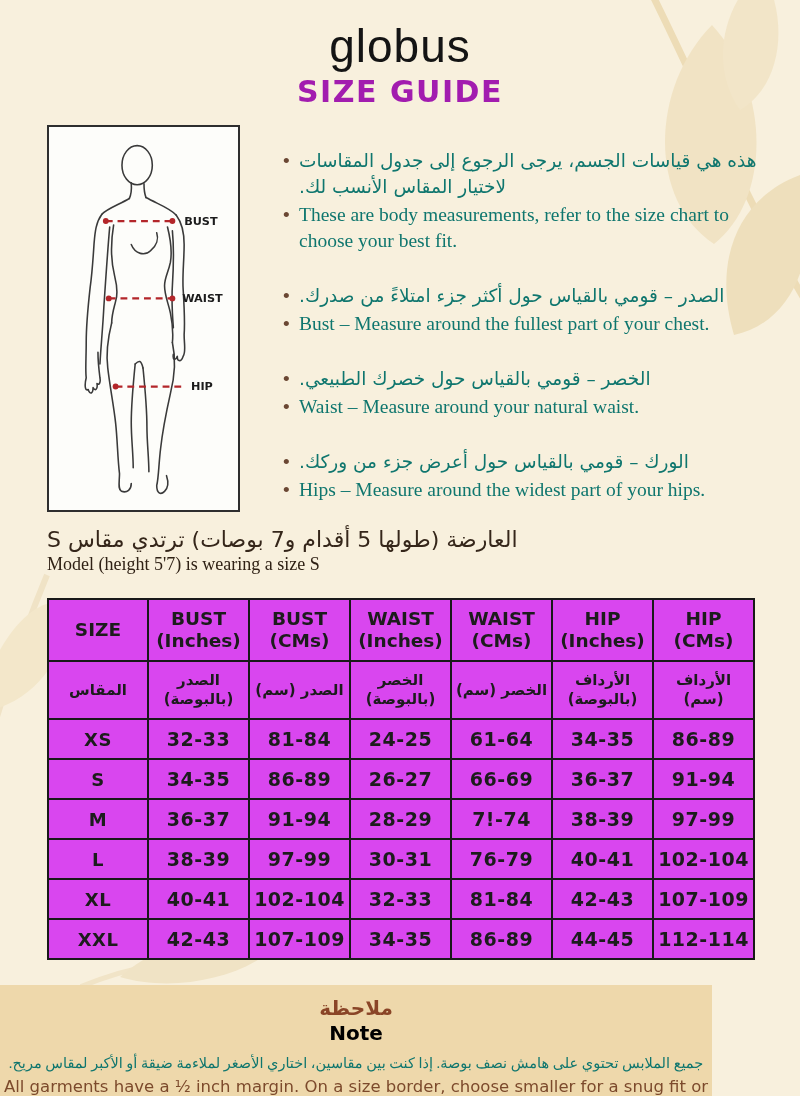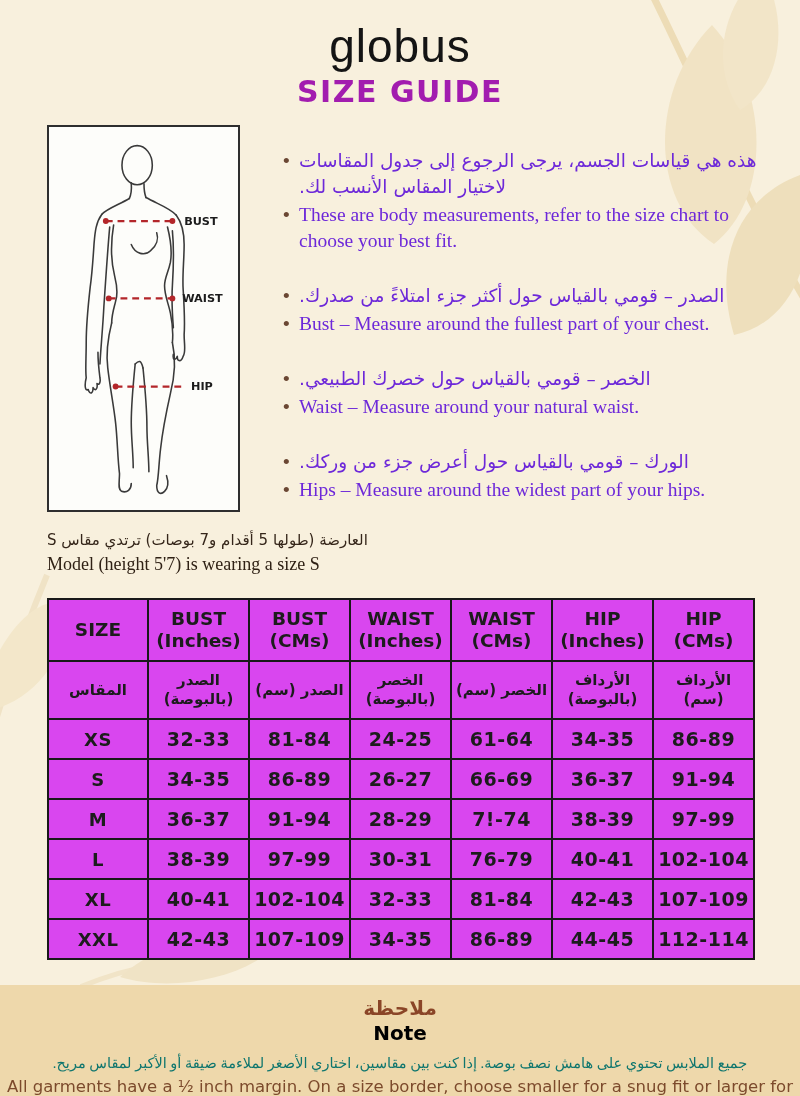--- a/index.html
+++ b/index.html
@@ -39,30 +39,30 @@
   .measure-label{font-family:"DejaVu Sans",sans-serif;font-size:11.5px;font-weight:700;fill:#1c1c1c;}
 
   
   .bullets{position:absolute;left:283px;top:148px;width:476px;}
   .bullet-group{margin-bottom:29px;}
   .bullet-item{display:flex;align-items:flex-start;margin-bottom:2px;}
   .dot{
     flex:0 0 16px;color:#6b4733;font-size:19px;line-height:26px;
   }
   .bullet-text{
-    flex:1;color:#6d28d9;font-size:18.5px;line-height:26px;
+    flex:1;color:#0f766e;font-size:18.5px;line-height:26px;
   }
   .bullet-text.ar{direction:rtl;text-align:left;font-family:"DejaVu Sans",sans-serif;}
   .bullet-text.en{font-family:"Liberation Serif",serif;font-size:19.5px;}
 
   
   .model-note{position:absolute;left:47px;top:528px;}
   .model-ar{
     direction:rtl;text-align:left;font-family:"DejaVu Sans",sans-serif;
-    font-size:15px;color:#35261a;line-height:24px;
+    font-size:22px;color:#35261a;line-height:24px;
   }
   .model-en{
     font-family:"Liberation Serif",serif;font-size:18px;color:#2f2115;line-height:25px;
   }
 
   
   .size-table{
     position:absolute;left:47px;top:598px;width:708px;
     border-collapse:collapse;table-layout:fixed;
     background:#d946ef;
@@ -73,21 +73,21 @@
   }
   .size-table col.c-size{width:100px;}
   tr.hdr-en th{height:60px;font-size:18.5px;font-weight:700;line-height:1.2;}
   tr.hdr-ar th{height:56px;font-size:15px;font-weight:700;line-height:1.25;direction:rtl;}
   tr.data-row td{height:38px;font-size:19px;font-weight:600;letter-spacing:0.5px;}
   tr.data-row td.size-cell{font-weight:700;font-size:18px;}
   .h-sub{display:block;}
 
   
   .note-band{
-    position:absolute;left:0;top:985px;width:800px;height:111px;
+    position:absolute;left:0;top:985px;width:712px;height:111px;
     background:#eed8ab;text-align:center;box-sizing:border-box;padding-top:11px;
   }
   .note-heading-ar{font-family:"DejaVu Sans",sans-serif;font-size:20px;font-weight:700;color:#8a4527;}
   .note-heading-en{font-family:"DejaVu Sans",sans-serif;font-size:20px;font-weight:700;color:#000000;margin-top:1px;}
   .note-body-ar{
     direction:rtl;font-family:Liberation Serif, serif;font-size:14.5px;
     color:#0f766e;margin-top:9px;line-height:1.3;
   }
   .note-body-en{
     font-family:"DejaVu Sans",sans-serif;font-size:16.5px;color:#7c4a2c;margin-top:3px;line-height:1.3;

